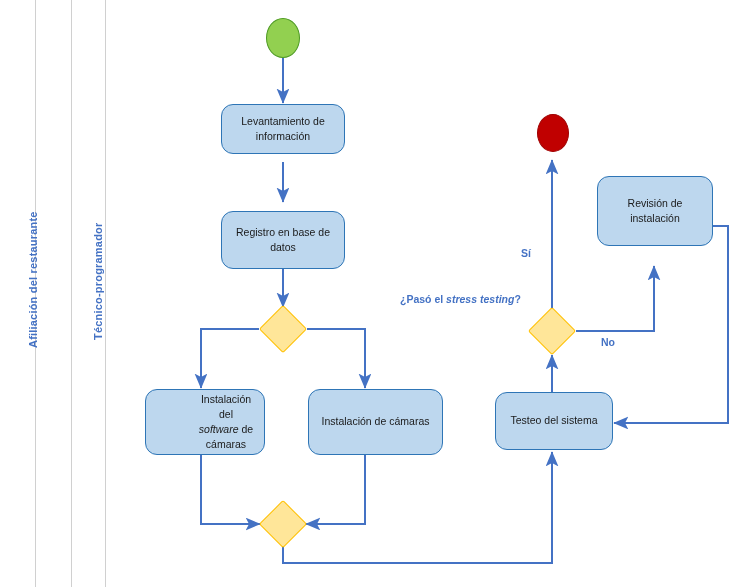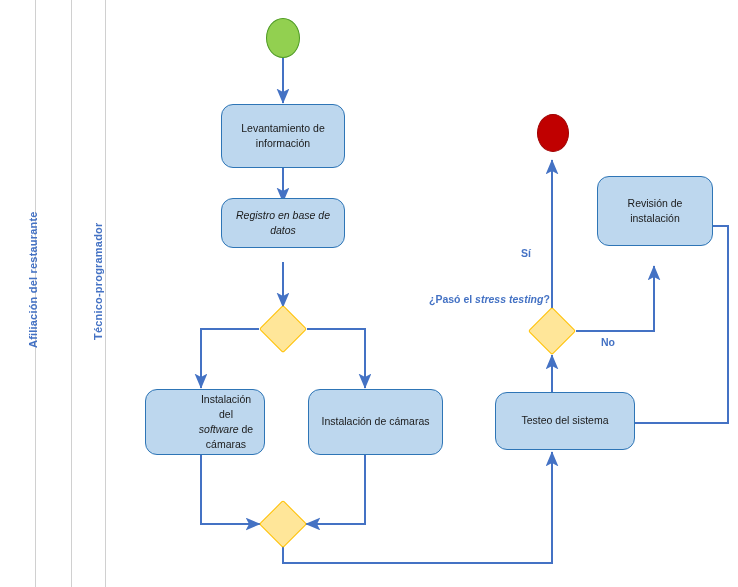--- a/index.html
+++ b/index.html
@@ -147,54 +147,54 @@
       <path d="M576,331 L654,331 L654,266" marker-end="url(#arw)"></path>
 
       <path d="M713,226 L728,226 L728,423 L614,423" marker-end="url(#arw)"></path>
     </g>
   </svg>
 
   <div class="node-start" style="left:266px; top:18px; width:34px; height:40px;"></div>
 
   <div class="node-end" style="left:537px; top:114px; width:32px; height:38px;"></div>
 
-  <div class="activity" style="left:221px; top:104px; width:124px; height:64px;">
+  <div class="activity" style="left:221px; top:104px; width:124px; height:50px;">
     <span>Levantamiento de información</span>
   </div>
 
-  <div class="activity" style="left:221px; top:198px; width:124px; height:50px;font-style:italic;">
+  <div class="activity" style="left:221px; top:211px; width:124px; height:58px;">
     <span>Registro en base de datos</span>
   </div>
 
   <div class="diamond" style="left:266px; top:312px; width:34px; height:34px;"></div>
 
   <div class="activity" style="left:145px; top:389px; width:120px; height:66px;padding-left:48px;">
     <span>
       <span>Instalación del</span><br>
       <span class="em">software</span><span> de cámaras</span>
     </span>
   </div>
 
   <div class="activity" style="left:308px; top:389px; width:135px; height:66px;">
     <span>Instalación de cámaras</span>
   </div>
 
   <div class="diamond" style="left:266px; top:507px; width:34px; height:34px;"></div>
 
-  <div class="activity" style="left:495px; top:392px; width:140px; height:58px;">
+  <div class="activity" style="left:495px; top:392px; width:118px; height:58px;">
     <span>Testeo del sistema</span>
   </div>
 
   <div class="diamond" style="left:535px; top:314px; width:34px; height:34px;"></div>
 
   <div class="activity" style="left:597px; top:176px; width:116px; height:70px;">
     <span>Revisión de instalación</span>
   </div>
 
-  <div class="edge-label q" style="left:400px; top:293px;margin-left:29px;">
+  <div class="edge-label q" style="left:400px; top:293px;">
     <span>¿Pasó el </span><span class="it">stress testing</span><span>?</span>
   </div>
 
   <div class="edge-label" style="left:521px; top:231px;margin-top:16px;">Sí</div>
 
   <div class="edge-label" style="left:601px; top:336px;">No</div>
 
 </div>
 
 </body></html>

